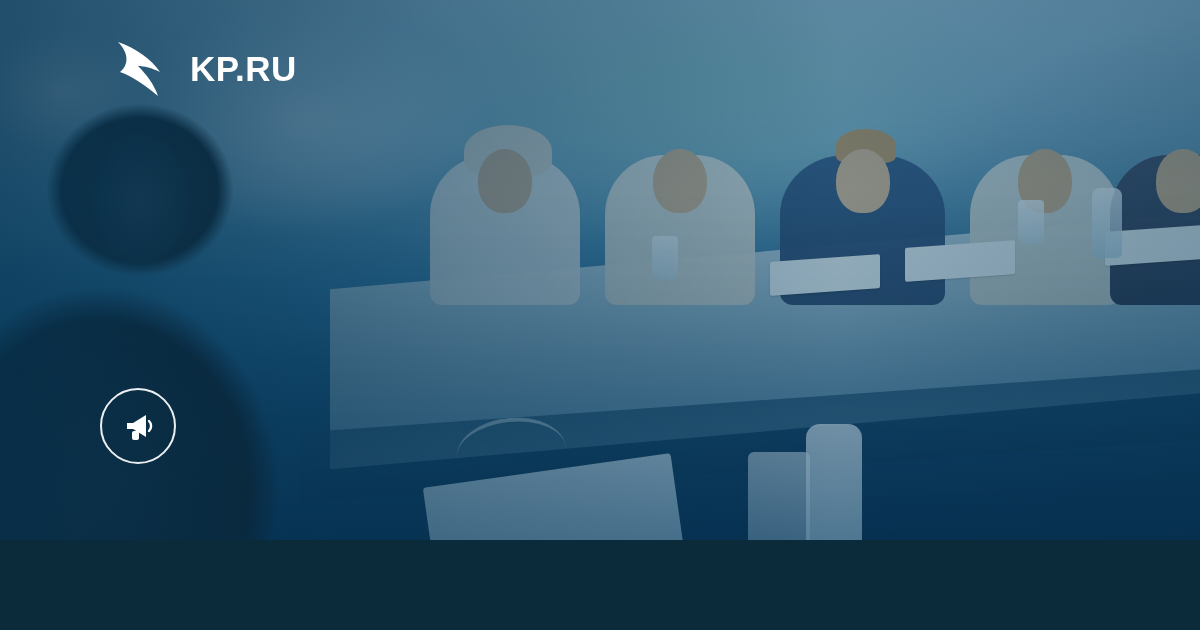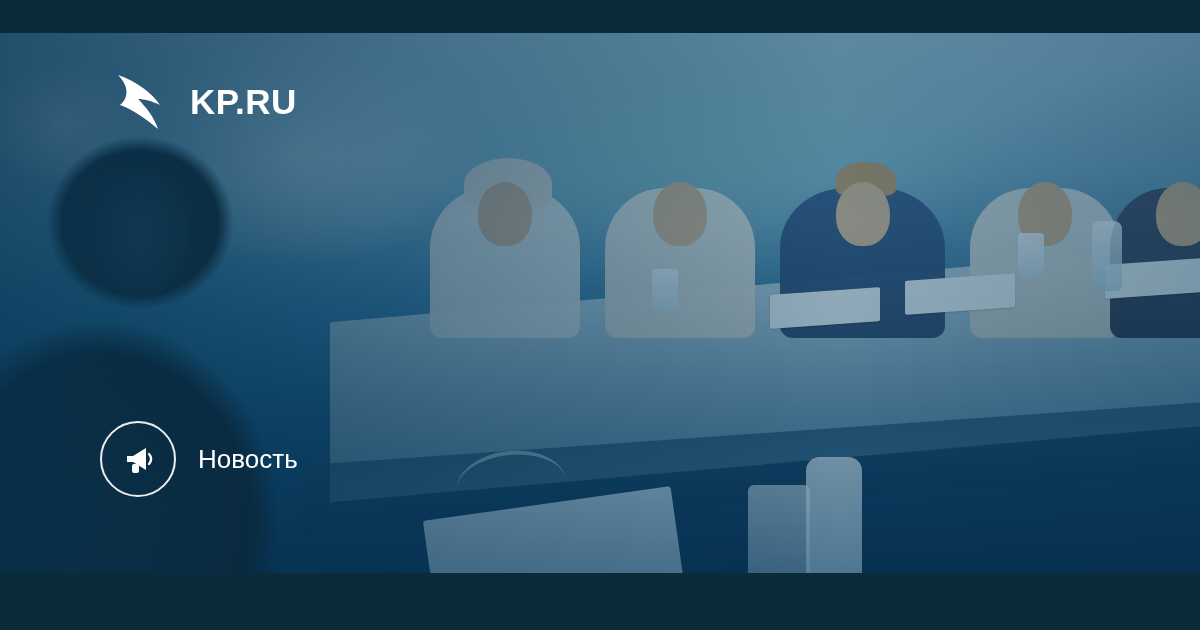--- a/index.html
+++ b/index.html
@@ -7,21 +7,20 @@
     padding: 0;
     background: #0b2a3a;
   }
   .card {
     position: relative;
     width: 1200px;
     height: 540px;
     overflow: hidden;
     font-family: "Liberation Sans", sans-serif;
     background: #be185d;
-    margin-top: 33px;
   }
 
   
   .photo {
     position: absolute;
     inset: 0;
     background:
       
       radial-gradient(120px 90px at 60px 90px, rgba(240,248,252,0.85), rgba(240,248,252,0) 70%),
       radial-gradient(260px 160px at 300px 120px, rgba(226,240,247,0.75), rgba(226,240,247,0) 72%),
@@ -247,16 +246,15 @@
 
 
   <div class="badge-row">
     <span class="badge-circle">
       <svg width="38" height="38" viewBox="0 0 38 38" aria-hidden="true">
         <path d="M8 16 h6 l13 -8 v22 l-13 -8 h-6 z" fill="#ffffff"></path>
         <rect x="13" y="24" width="7" height="9" rx="2" fill="#ffffff"></rect>
         <path d="M30 14 a7 7 0 0 1 0 10" stroke="#ffffff" stroke-width="2.4" fill="none" stroke-linecap="round"></path>
       </svg>
     </span>
-    <span class="badge-label">Новость</span>
   </div>
 
 </div>
 
 </body></html>

